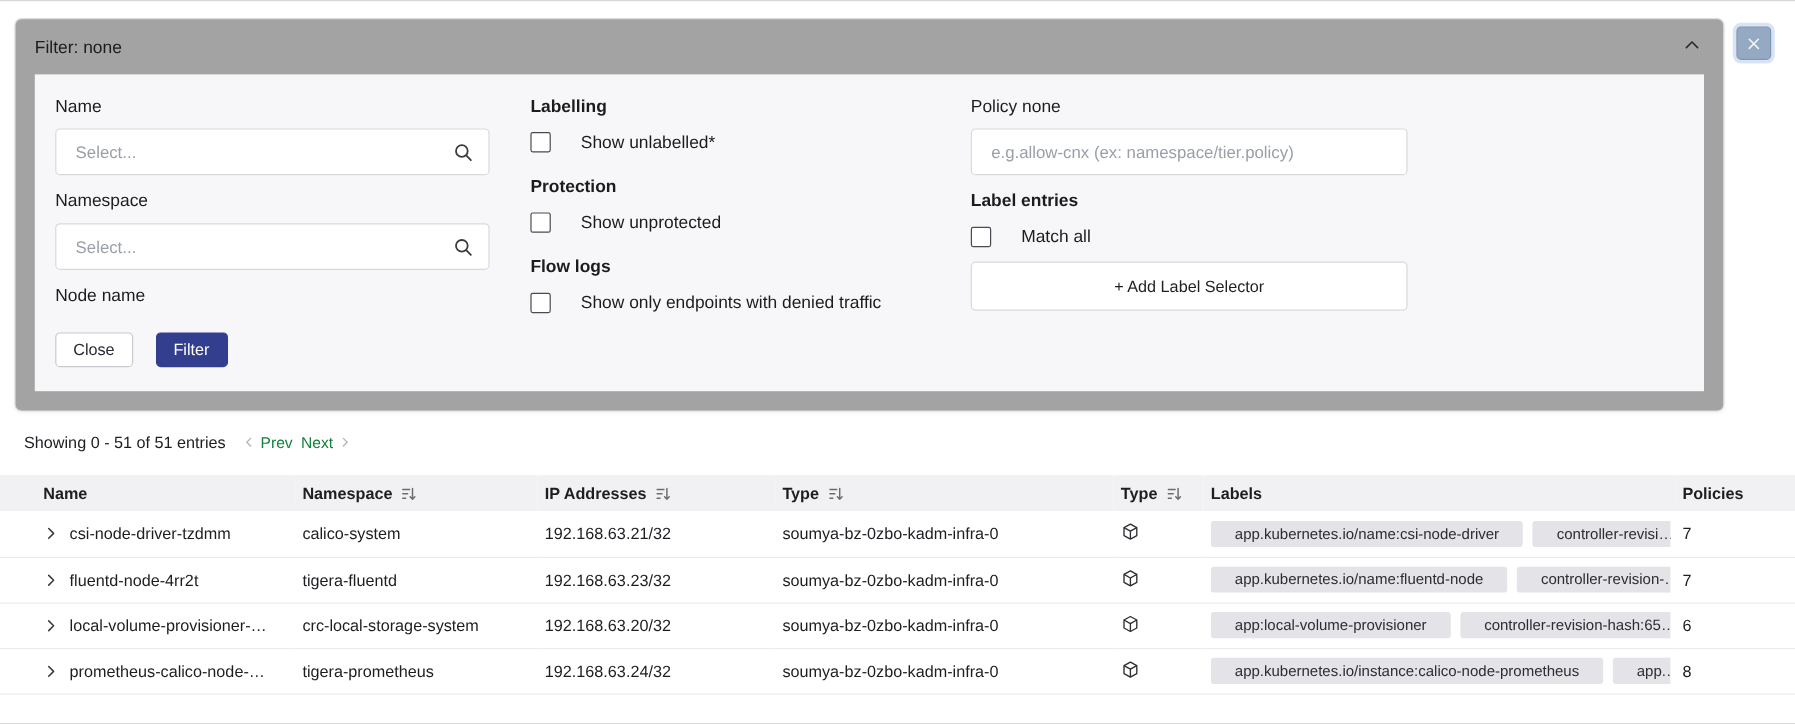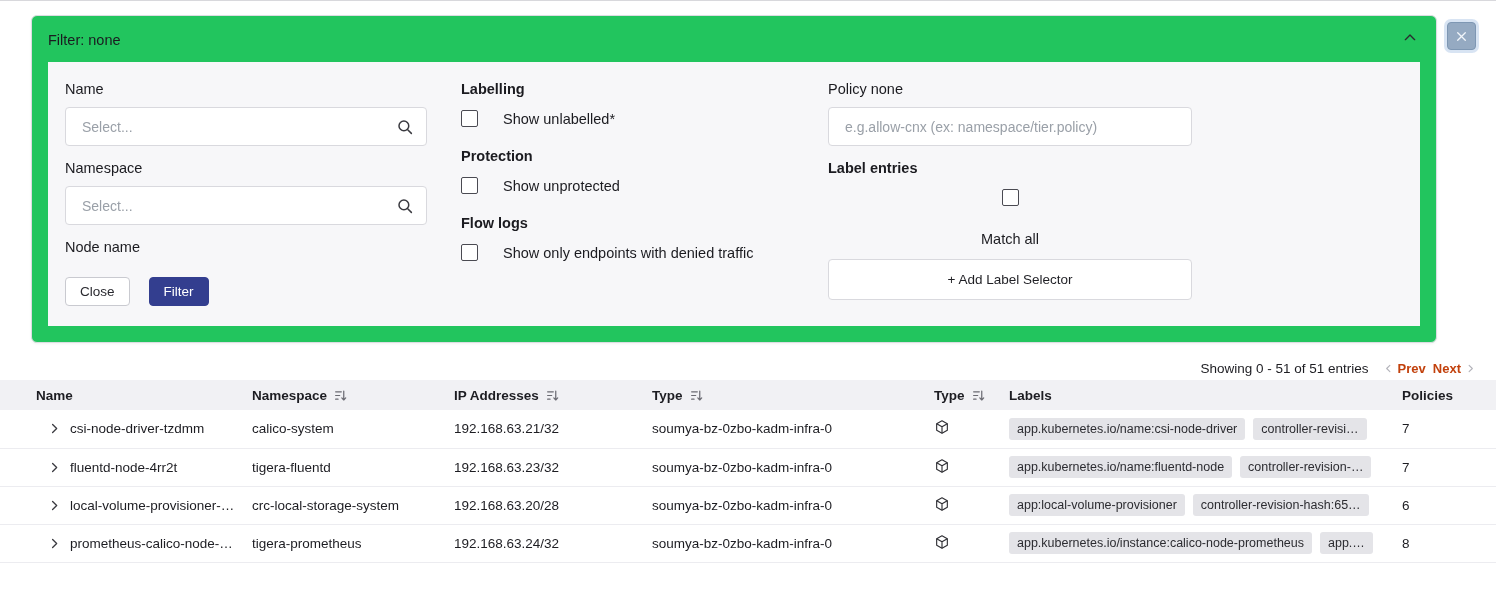--- a/index.html
+++ b/index.html
@@ -7,23 +7,22 @@
   body {
     width:1496px; height:603px; overflow:hidden;
     background:#ffffff; color:#17171b;
     font-family:"Liberation Sans", sans-serif;
     border-top:1px solid #d8d8dc;
   }
 
   
   .top-area { display:flex; align-items:flex-start; gap:10px; padding:14px 20px 0 12px; }
   .filter-card {
-    flex:1; background:#22c55e; border:1px solid #dcdce2; border-radius:6px;
+    flex:1; background:#a3a3a3; border:1px solid #dcdce2; border-radius:6px;
     box-shadow:0 1px 3px rgba(0,0,0,0.05);
-    margin-left:19px;
   }
   .filter-header {
     display:flex; justify-content:space-between; align-items:center;
     padding:12px 16px 11px 16px; font-size:14.5px; color:#1b1b20;
   }
   .chevron-btn { background:none; border:none; padding:2px; cursor:pointer; display:flex; }
   .filter-body {
     margin:0 16px 16px 16px; background:#f7f7f9; padding:20px 17px;
     display:flex; gap:34px;
   }
@@ -40,64 +39,64 @@
   input.text::placeholder { color:#9aa0a8; }
   .search-icon { position:absolute; right:13px; top:50%; transform:translateY(-50%); display:flex; }
 
   .btn-row { display:flex; gap:19px; margin-top:22px; }
   .btn { height:29px; padding:0 14px; border-radius:4px; font-size:13.5px; font-family:inherit; cursor:pointer; line-height:1; }
   .btn-outline { background:#fff; border:1px solid #c9cad0; color:#2a2a30; }
   .btn-primary { background:#333e8f; border:1px solid #333e8f; color:#fff; }
 
   .group-heading { font-size:14.5px; color:#1b1b20; margin-bottom:13px; line-height:15px;font-weight:bold; }
   .checkbox-row { display:flex; align-items:center; gap:25px; font-size:14.5px; color:#1b1b20; margin-bottom:22px; cursor:pointer; }
-  .checkbox-row.tight { margin-bottom:12px;flex-direction:column; }
+  .checkbox-row.tight { margin-bottom:12px; }
   input[type=checkbox] {
     appearance:none; -webkit-appearance:none; width:17px; height:17px; margin:0;
     border:1.6px solid #4a4a52; border-radius:2px; background:#fff; cursor:pointer; flex:none;
   }
   .add-selector {
     width:100%; height:41px; background:#fff; border:1px solid #d9d9de; border-radius:4px;
     font-size:13.5px; color:#1f1f24; font-family:inherit; cursor:pointer;
   }
 
   .panel-close {
     width:29px; height:28px; margin-top:7px; flex:none;
     background:#95aac2; border:1px solid #7e97b3; border-radius:4px;
     display:flex; align-items:center; justify-content:center; cursor:pointer;
     box-shadow:0 0 0 3px rgba(125,165,215,0.30);
   }
 
   
   .pagination-row {
-    display:flex; justify-content:flex-end; align-items:center; gap:14px;
-    padding:18px 20px 4px 20px; font-size:13.5px; color:#1d1d22;
+    display:flex; align-items:center; gap:14px;
+    padding:18px 20px 20px 20px; font-size:13.5px; color:#1d1d22;
   }
   .pager { display:flex; align-items:center; gap:7px; color:#b3b3ba; font-size:13px; }
-  .pager .pg-btn { background:none; border:none; color:#c2410c; font-family:inherit; font-size:13px; padding:0; cursor:default; display:flex; align-items:center; gap:4px;font-weight:bold; }
+  .pager .pg-btn { background:none; border:none; color:#15803d; font-family:inherit; font-size:13px; padding:0; cursor:default; display:flex; align-items:center; gap:4px; }
 
   
   table.endpoints { width:1496px; border-collapse:collapse; table-layout:fixed; font-size:13.5px; }
   thead th {
     background:#f1f1f4; height:30px; text-align:left; font-weight:700;
     font-size:13.5px; color:#1d1d22; padding:0 4px 0 6px; white-space:nowrap; overflow:hidden;
   }
   thead th.first { padding-left:36px; }
   .th-inner { display:inline-flex; align-items:center; gap:7px; }
   tbody td {
     height:38px; border-bottom:1px solid #ececf0; padding:0 4px 0 6px;
     white-space:nowrap; overflow:hidden; color:#1d1d22;
   }
-  td.name-cell { padding-left:48px; }
+  td.name-cell { padding-left:36px; }
   .name-inner { display:flex; align-items:center; gap:9px; }
   .expand-btn { background:none; border:none; padding:0; display:flex; cursor:pointer; flex:none; }
   .type-cell { }
   .labels-cell .pills { display:flex; gap:8px; align-items:center; overflow:hidden; }
   .pill {
-    background:#e4e4e8; border-radius:3px; padding:4px 8px; font-size:12.5px;
+    background:#e4e4e8; border-radius:3px; padding:4px 20px; font-size:12.5px;
     color:#2c2c31; white-space:nowrap; flex:none;
   }
 </style>
 </head>
 <body>
 
 <div class="top-area">
   <div class="filter-card">
     <div class="filter-header">
       <span>Filter: none</span>
@@ -337,21 +336,21 @@
               <span style="display:flex;">
                 <svg viewBox="0 0 24 24" width="13" height="13">
                   <polyline points="8.5 4.5 16 12 8.5 19.5" fill="none" stroke="#3a3a40" stroke-width="2.4" stroke-linecap="round" stroke-linejoin="round"></polyline>
                 </svg>
               </span>
             </button>
         <span>local-volume-provisioner-…</span>
           </span>
         </td>
       <td>crc-local-storage-system</td>
-      <td>192.168.63.20/28</td>
+      <td>192.168.63.20/32</td>
       <td>soumya-bz-0zbo-kadm-infra-0</td>
       <td class="type-cell"><span style="display:inline-flex;">
             <svg viewBox="0 0 24 24" width="16" height="16" fill="none" stroke="#2f2f34" stroke-width="1.7" stroke-linejoin="round">
               <path d="M12 2.6l8 4.4v10l-8 4.4-8-4.4V7z"></path>
               <path d="M4 7l8 4.5L20 7M12 11.5v9.9"></path>
             </svg>
           </span></td>
       <td class="labels-cell">
           <span class="pills">
         <span class="pill">app:local-volume-provisioner</span>

